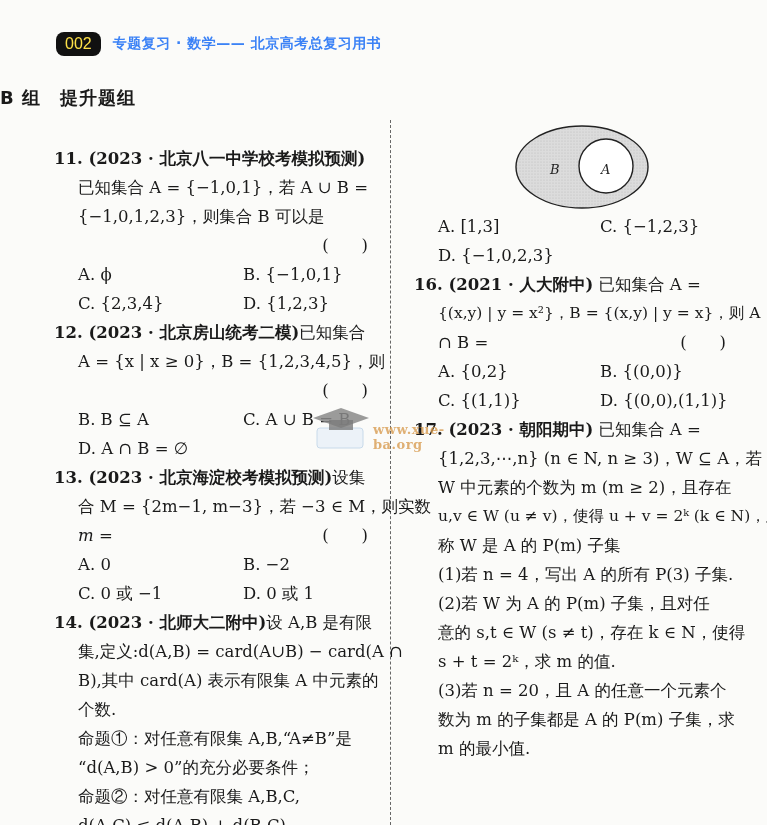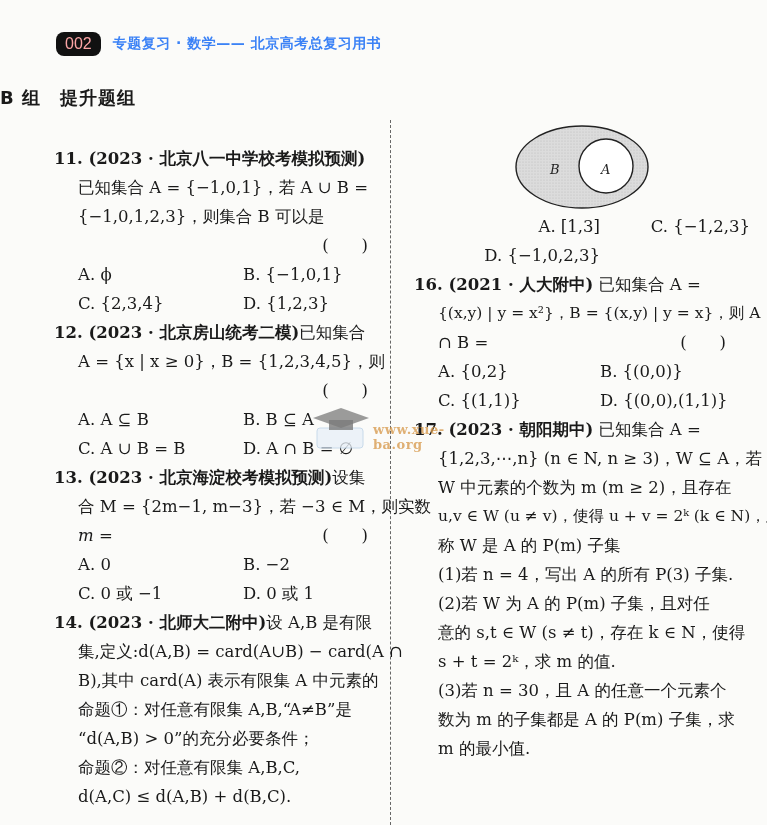--- a/index.html
+++ b/index.html
@@ -5,21 +5,21 @@
   html, body { margin: 0; padding: 0; }
   body {
     width: 767px; height: 825px; overflow: hidden;
     background: #fbfbf9;
     font-family: "DejaVu Serif", "Liberation Serif", serif;
     color: #1a1a1a;
     position: relative;
   }
   .header { position: absolute; left: 56px; top: 31px; height: 26px; display: flex; align-items: center; }
   .page-num {
-    background: #111; color: #fca5a5; border-radius: 8px;
+    background: #111; color: #fde047; border-radius: 8px;
     font-family: "Liberation Sans", sans-serif; font-size: 16px;
     padding: 2px 9px; height: 20px; line-height: 20px;
   }
   .header-title { margin-left: 12px; font-family: "DejaVu Sans", sans-serif; font-size: 14px; font-weight: bold; color: #3b82f6; letter-spacing: 0.5px; }
   .section-title {
     position: absolute; left: 0; width: 767px; top: 86px; text-align: left;
     font-family: "DejaVu Sans", sans-serif; font-weight: bold; font-size: 18px; letter-spacing: 1px;
   }
   .divider { position: absolute; left: 390px; top: 120px; width: 0; height: 705px; border-left: 1px dashed #666; }
   .col { position: absolute; top: 144px; font-size: 16.5px; line-height: 29px; }
@@ -66,21 +66,20 @@
       <span>C. {2,3,4}</span>
       <span>D. {1,2,3}</span>
     </div>
   </div>
 
   <div class="q">
     <div class="line"><span class="q-head">12. (2023 · 北京房山统考二模)</span><span>已知集合</span></div>
     <div class="line indent">A = {x | x ≥ 0}，B = {1,2,3,4,5}，则</div>
     <div class="line paren">(　　)</div>
     <div class="opts">
-      <span>A. A ⊆ B</span>
       <span>B. B ⊆ A</span>
       <span>C. A ∪ B = B</span>
       <span>D. A ∩ B = ∅</span>
     </div>
   </div>
 
   <div class="q">
     <div class="line"><span class="q-head">13. (2023 · 北京海淀校考模拟预测)</span><span>设集</span></div>
     <div class="line indent">合 M = {2m−1, m−3}，若 −3 ∈ M，则实数</div>
     <div class="line indent" style="display:flex;justify-content:space-between;padding-right:4px;">
@@ -92,20 +91,21 @@
       <span>B. −2</span>
       <span>C. 0 或 −1</span>
       <span>D. 0 或 1</span>
     </div>
   </div>
 
   <div class="q">
     <div class="line"><span class="q-head">14. (2023 · 北师大二附中)</span><span>设 A,B 是有限</span></div>
     <div class="line indent">集,定义:d(A,B) = card(A∪B) − card(A ∩</div>
     <div class="line indent">B),其中 card(A) 表示有限集 A 中元素的</div>
+    <div class="line indent">个数.</div>
     <div class="line indent">命题①：对任意有限集 A,B,“A≠B”是</div>
     <div class="line indent">“d(A,B) &gt; 0”的充分必要条件；</div>
     <div class="line indent">命题②：对任意有限集 A,B,C,</div>
     <div class="line indent">d(A,C) ≤ d(A,B) + d(B,C).</div>
   </div>
 </div>
 
 <div class="col col-right" style="top:122px;">
   <div class="q">
     <div class="venn">
@@ -115,21 +115,21 @@
             <rect width="3" height="3" fill="#dcdcdc"></rect>
             <circle cx="1" cy="1" r="0.6" fill="#bdbdbd"></circle>
           </pattern>
         </defs>
         <ellipse cx="168" cy="45" rx="66" ry="41" fill="url(#dots)" stroke="#222" stroke-width="1.4"></ellipse>
         <circle cx="192" cy="44" r="27" fill="#fff" stroke="#222" stroke-width="1.4"></circle>
         <text x="136" y="52" font-family="DejaVu Serif, serif" font-style="italic" font-size="13" fill="#222">B</text>
         <text x="187" y="52" font-family="DejaVu Serif, serif" font-style="italic" font-size="13" fill="#222">A</text>
       </svg>
     </div>
-    <div class="opts-r" style="padding-left:24px;text-align:right;">
+    <div class="opts-r" style="padding-left:24px;">
       <span>A. [1,3]</span>
       <span>C. {−1,2,3}</span>
       <span>D. {−1,0,2,3}</span>
     </div>
   </div>
 
   <div class="q">
     <div class="line"><span class="q-head">16. (2021 · 人大附中)</span> <span>已知集合 A =</span></div>
     <div class="line indent" style="font-size:15.5px;">{(x,y) | y = x²}，B = {(x,y) | y = x}，则 A</div>
     <div class="line indent" style="display:flex;justify-content:space-between;padding-right:4px;">
@@ -147,21 +147,21 @@
   <div class="q">
     <div class="line"><span class="q-head">17. (2023 · 朝阳期中)</span> <span>已知集合 A =</span></div>
     <div class="line indent">{1,2,3,⋯,n} (n ∈ N, n ≥ 3)，W ⊆ A，若</div>
     <div class="line indent">W 中元素的个数为 m (m ≥ 2)，且存在</div>
     <div class="line indent" style="font-size:15.5px;">u,v ∈ W (u ≠ v)，使得 u + v = 2ᵏ (k ∈ N)，则</div>
     <div class="line indent">称 W 是 A 的 P(m) 子集</div>
     <div class="line indent">(1)若 n = 4，写出 A 的所有 P(3) 子集.</div>
     <div class="line indent">(2)若 W 为 A 的 P(m) 子集，且对任</div>
     <div class="line indent">意的 s,t ∈ W (s ≠ t)，存在 k ∈ N，使得</div>
     <div class="line indent">s + t = 2ᵏ，求 m 的值.</div>
-    <div class="line indent">(3)若 n = 30，且 A 的任意一个元素个</div>
+    <div class="line indent">(3)若 n = 20，且 A 的任意一个元素个</div>
     <div class="line indent">数为 m 的子集都是 A 的 P(m) 子集，求</div>
     <div class="line indent">m 的最小值.</div>
   </div>
 </div>
 
 <div class="watermark">
   <svg width="70" height="50" viewBox="0 0 70 50">
     <rect x="12" y="28" width="46" height="20" rx="3" fill="#e8f0f8" opacity="0.75" stroke="#b8cfe6"></rect>
     <polygon points="8,18 36,8 64,18 36,28" fill="#8a8a8a" opacity="0.85"></polygon>
     <rect x="24" y="20" width="24" height="10" fill="#7a7a7a" opacity="0.8"></rect>

